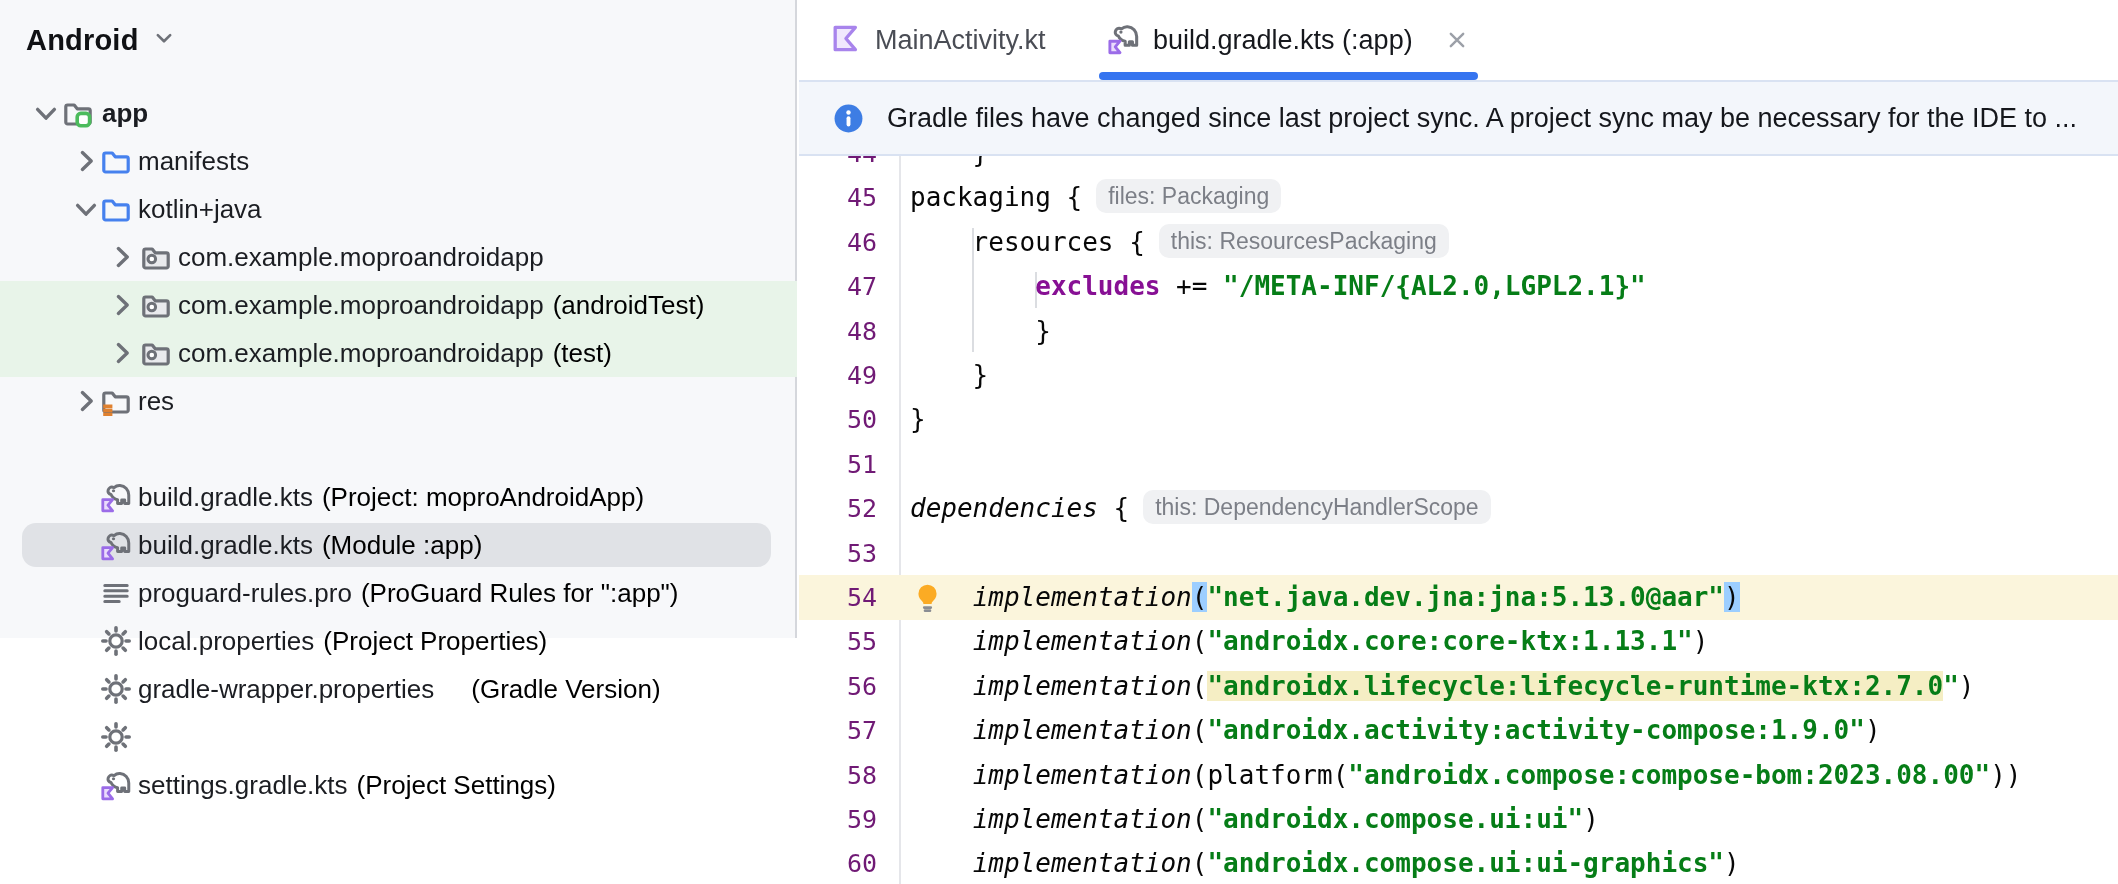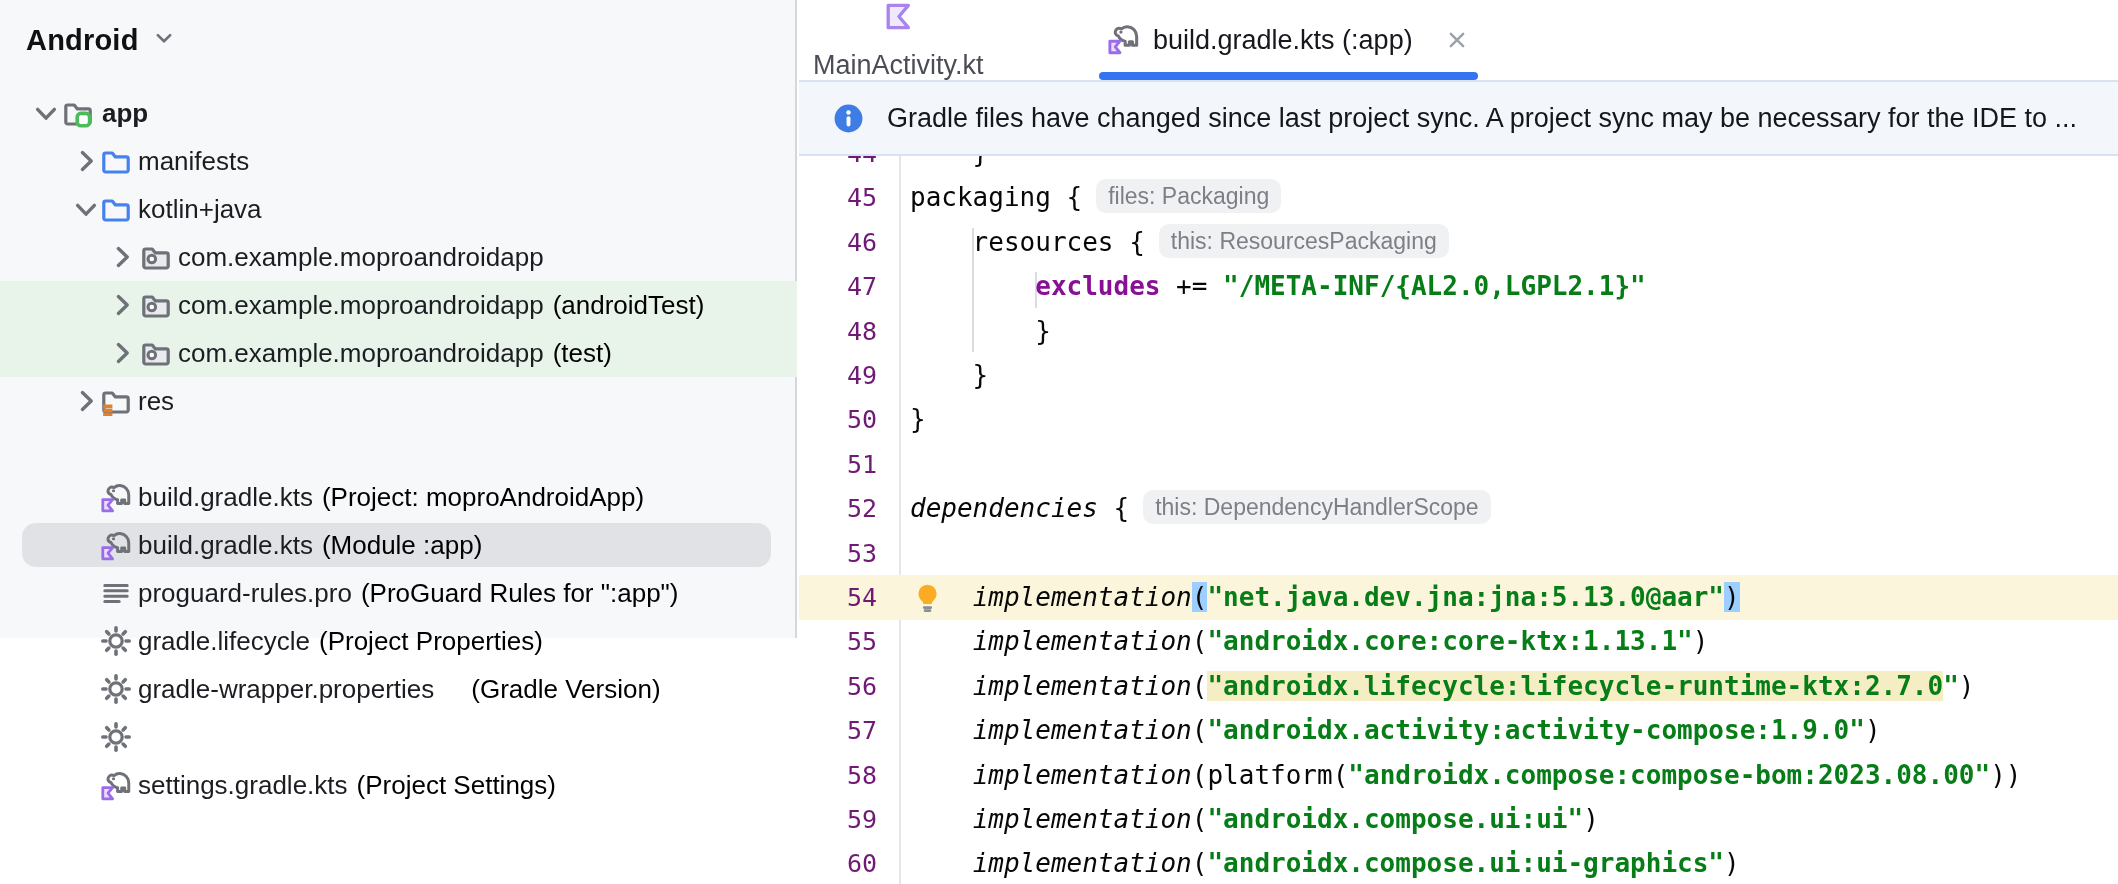--- a/index.html
+++ b/index.html
@@ -199,21 +199,21 @@
               <line x1="11.54" y1="11.54" x2="12.67" y2="12.67"></line>
               <line x1="8.00" y1="13.00" x2="8.00" y2="14.60"></line>
               <line x1="4.46" y1="11.54" x2="3.33" y2="12.67"></line>
               <line x1="3.00" y1="8.00" x2="1.40" y2="8.00"></line>
               <line x1="4.46" y1="4.46" x2="3.33" y2="3.33"></line>
               <line x1="8.00" y1="3.00" x2="8.00" y2="1.40"></line>
               <line x1="11.54" y1="4.46" x2="12.67" y2="3.33"></line>
             </g>
           </svg></span>
         <span class="t-label" style="left: 138px;">
-          <span>gradle.lifecycle</span>
+          <span>local.properties</span>
           <span class="detail">(Project Properties)</span>
         </span>
       </div>
       <div class="tree-row" style="top: 665px;">
         <span class="t-icon" style="left: 100px;"><svg width="32" height="32" viewBox="0 0 16 16" fill="none">
             <circle cx="8" cy="8" r="3.1" stroke="#6E7178" stroke-width="1.6"></circle>
             <g stroke="#6E7178" stroke-width="1.8" stroke-linecap="round">
               <line x1="13.00" y1="8.00" x2="14.60" y2="8.00"></line>
               <line x1="11.54" y1="11.54" x2="12.67" y2="12.67"></line>
               <line x1="8.00" y1="13.00" x2="8.00" y2="14.60"></line>
@@ -256,21 +256,21 @@
           <span>settings.gradle.kts</span>
           <span class="detail">(Project Settings)</span>
         </span>
       </div>
     </div>
 </div>
 
 <div class="editor">
 
   <div class="tabbar">
-    <div class="tab tab-inactive" style="left:6px;flex-direction:column;">
+    <div class="tab tab-inactive" style="left:22px;">
       <span id="tab1-icon"><svg width="33" height="33" viewBox="0 0 16 16" fill="none">
             <path d="M3 2.6 h9.8 L8.2 8 L12.8 13.4 H3 z" fill="#F0E8FD" stroke="#A884EC" stroke-width="1.6" stroke-linejoin="round"></path>
           </svg></span>
       <span class="tab-label">MainActivity.kt</span>
     </div>
     <div class="tab tab-active" style="left:300px;">
       <span id="tab2-icon"><svg width="33" height="33" viewBox="0 0 16 16" fill="none">
             <g transform="translate(2.2,-0.6) scale(0.93)">
               <path d="M3.5 7.9 C2.4 7.7 1.7 6.6 2 5.5 2.3 4.4 3.4 3.7 4.5 4 l.7.2 C6.1 3.4 7.2 3 8.4 3.1 c2.7.2 4.7 2.4 4.7 5.1 v4.6 h-2.2 v-1.9 h-1.6 v1.9 H7.1 v-2.1 C5.6 10.5 4.2 9.4 3.5 7.9 z" stroke="#6E7178" stroke-width="1.6" stroke-linejoin="round"></path>
               <circle cx="4.9" cy="5.9" r=".85" fill="#6E7178"></circle>

